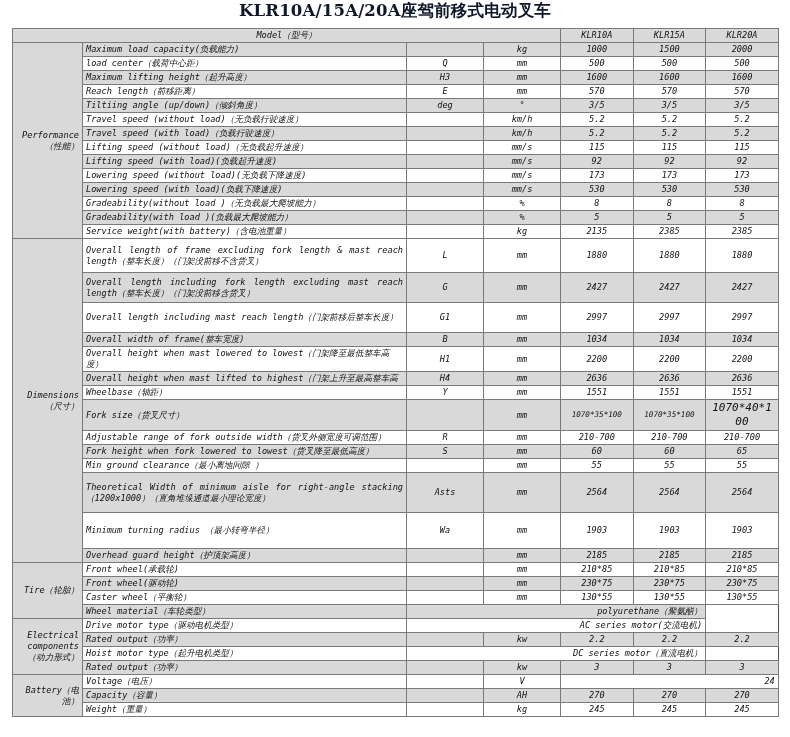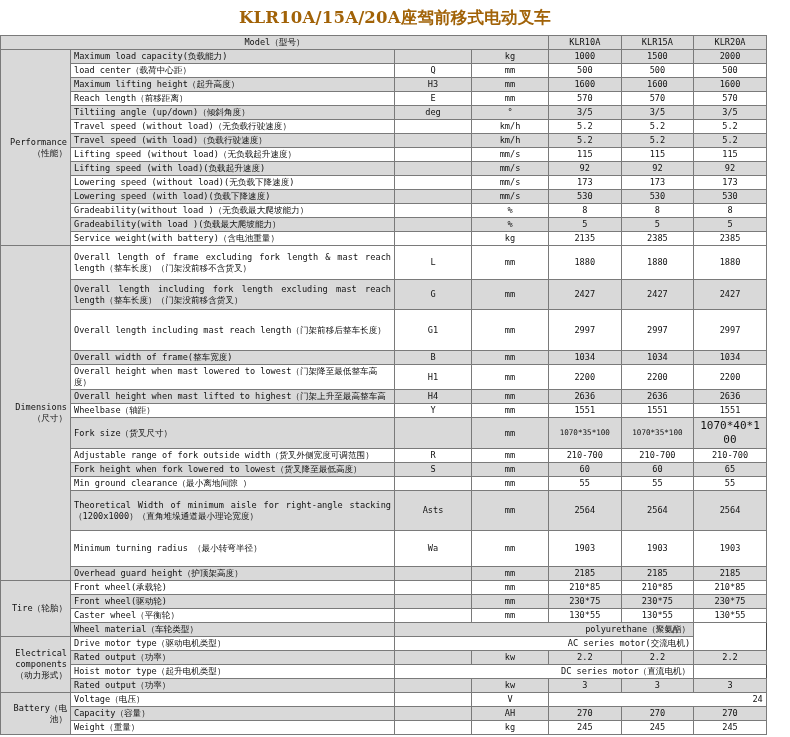--- a/index.html
+++ b/index.html
@@ -19,29 +19,30 @@
     width: 790px;
     height: 737px;
     box-sizing: border-box;
   }
   .title {
     text-align: center;
     font-family: "DejaVu Serif", "Liberation Serif", serif;
     font-size: 16.5px;
     font-weight: bold;
     letter-spacing: 0.2px;
-    padding-top: 7px;
     padding-bottom: 6px;
-    color: #a16207;
+    color: #0f172a;
   }
   table.spec {
     border-collapse: collapse;
     table-layout: fixed;
     width: 766px;
+    margin-left: 12px;
     border: 1px solid #4c4c4c;
+    font-style: italic;
   }
   table.spec td {
     border: 1px solid #7a7a7a;
     font-size: 8.6px;
     line-height: 1.28;
     padding: 1px 3px;
     vertical-align: middle;
     color: #111;
     word-wrap: break-word;
     overflow: hidden;
@@ -248,21 +249,21 @@
         <td class="val">1880</td>
       </tr>
       <tr class="row-gray" style="height:30px">
         <td class="item justify">Overall length including fork length excluding mast reach length（整车长度）（门架没前移含货叉）</td>
         <td class="sym">G</td>
         <td class="unit">mm</td>
         <td class="val">2427</td>
         <td class="val">2427</td>
         <td class="val">2427</td>
       </tr>
-      <tr class="row-white" style="height:41px">
+      <tr class="row-white" style="height:30px">
         <td class="item">Overall length including mast reach length（门架前移后整车长度）</td>
         <td class="sym">G1</td>
         <td class="unit">mm</td>
         <td class="val">2997</td>
         <td class="val">2997</td>
         <td class="val">2997</td>
       </tr>
       <tr class="row-gray">
         <td class="item">Overall width of frame(整车宽度)</td>
         <td class="sym">B</td>

